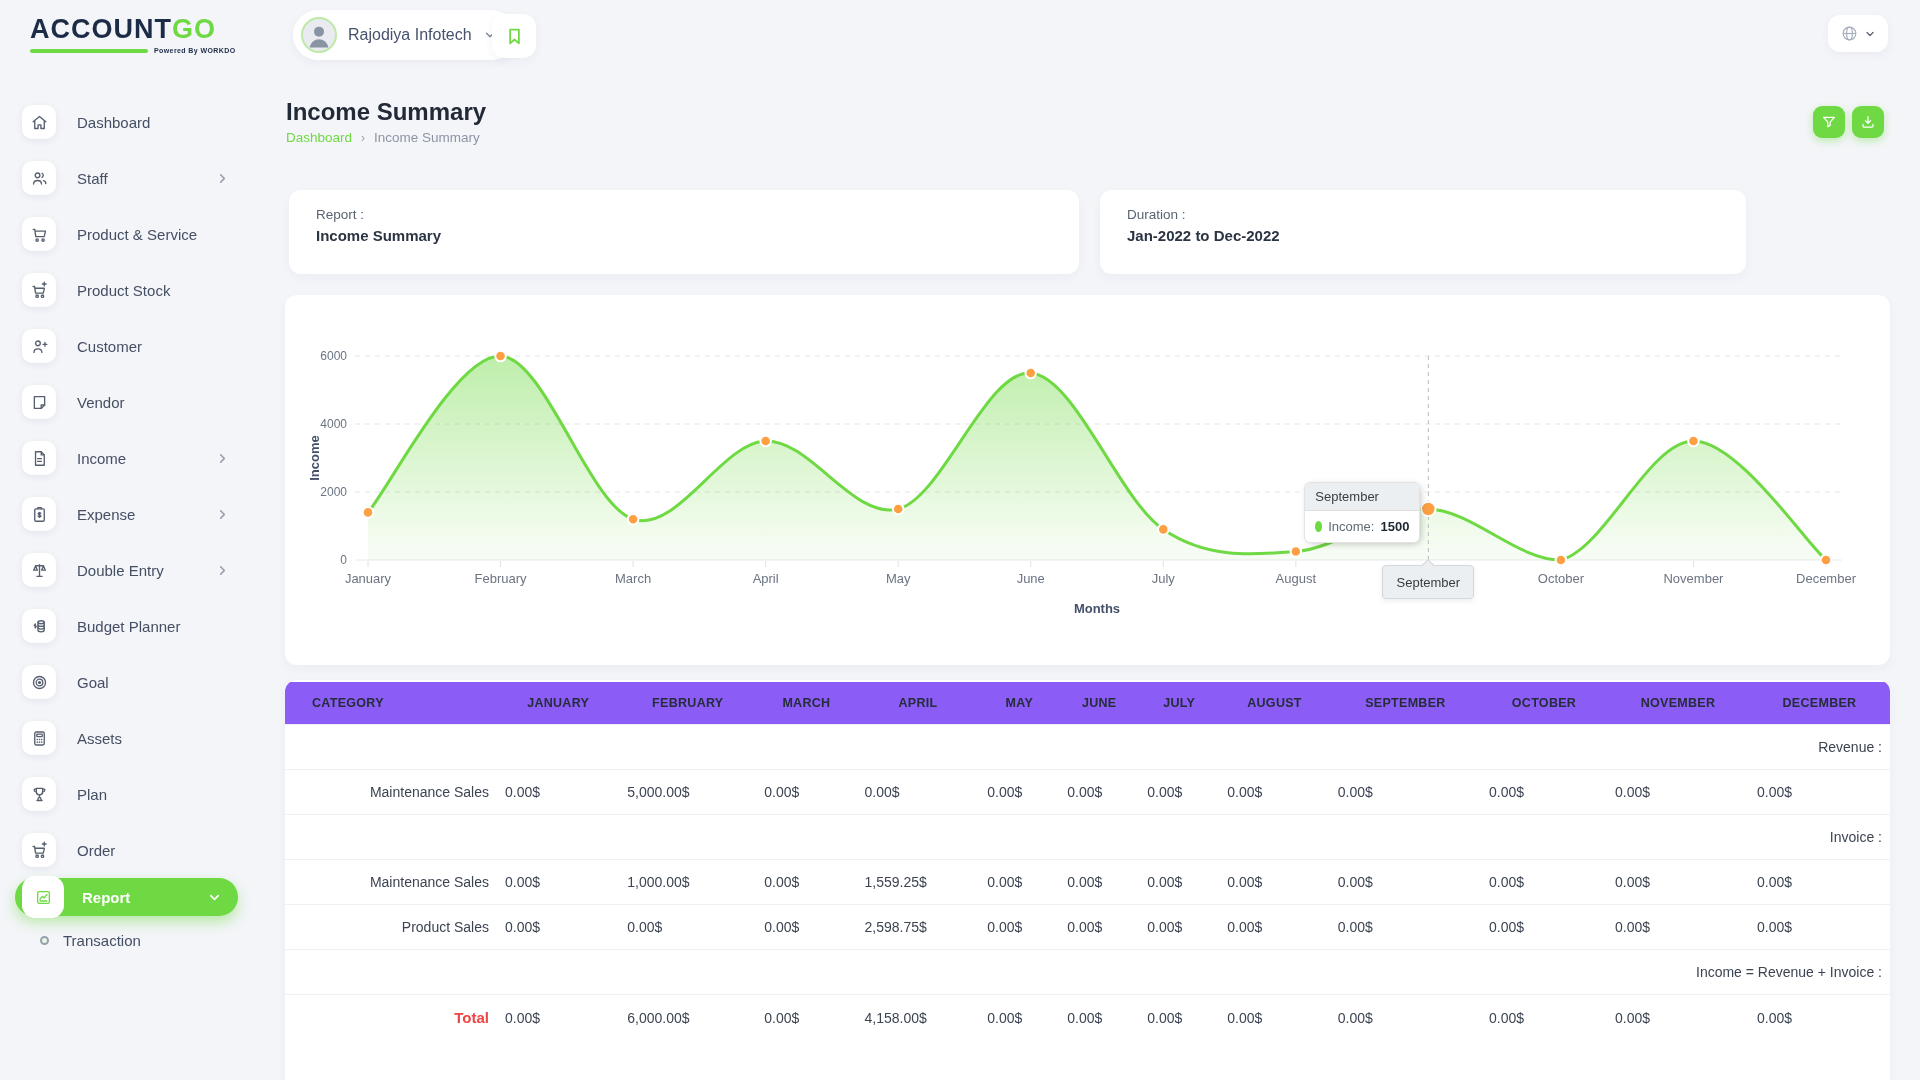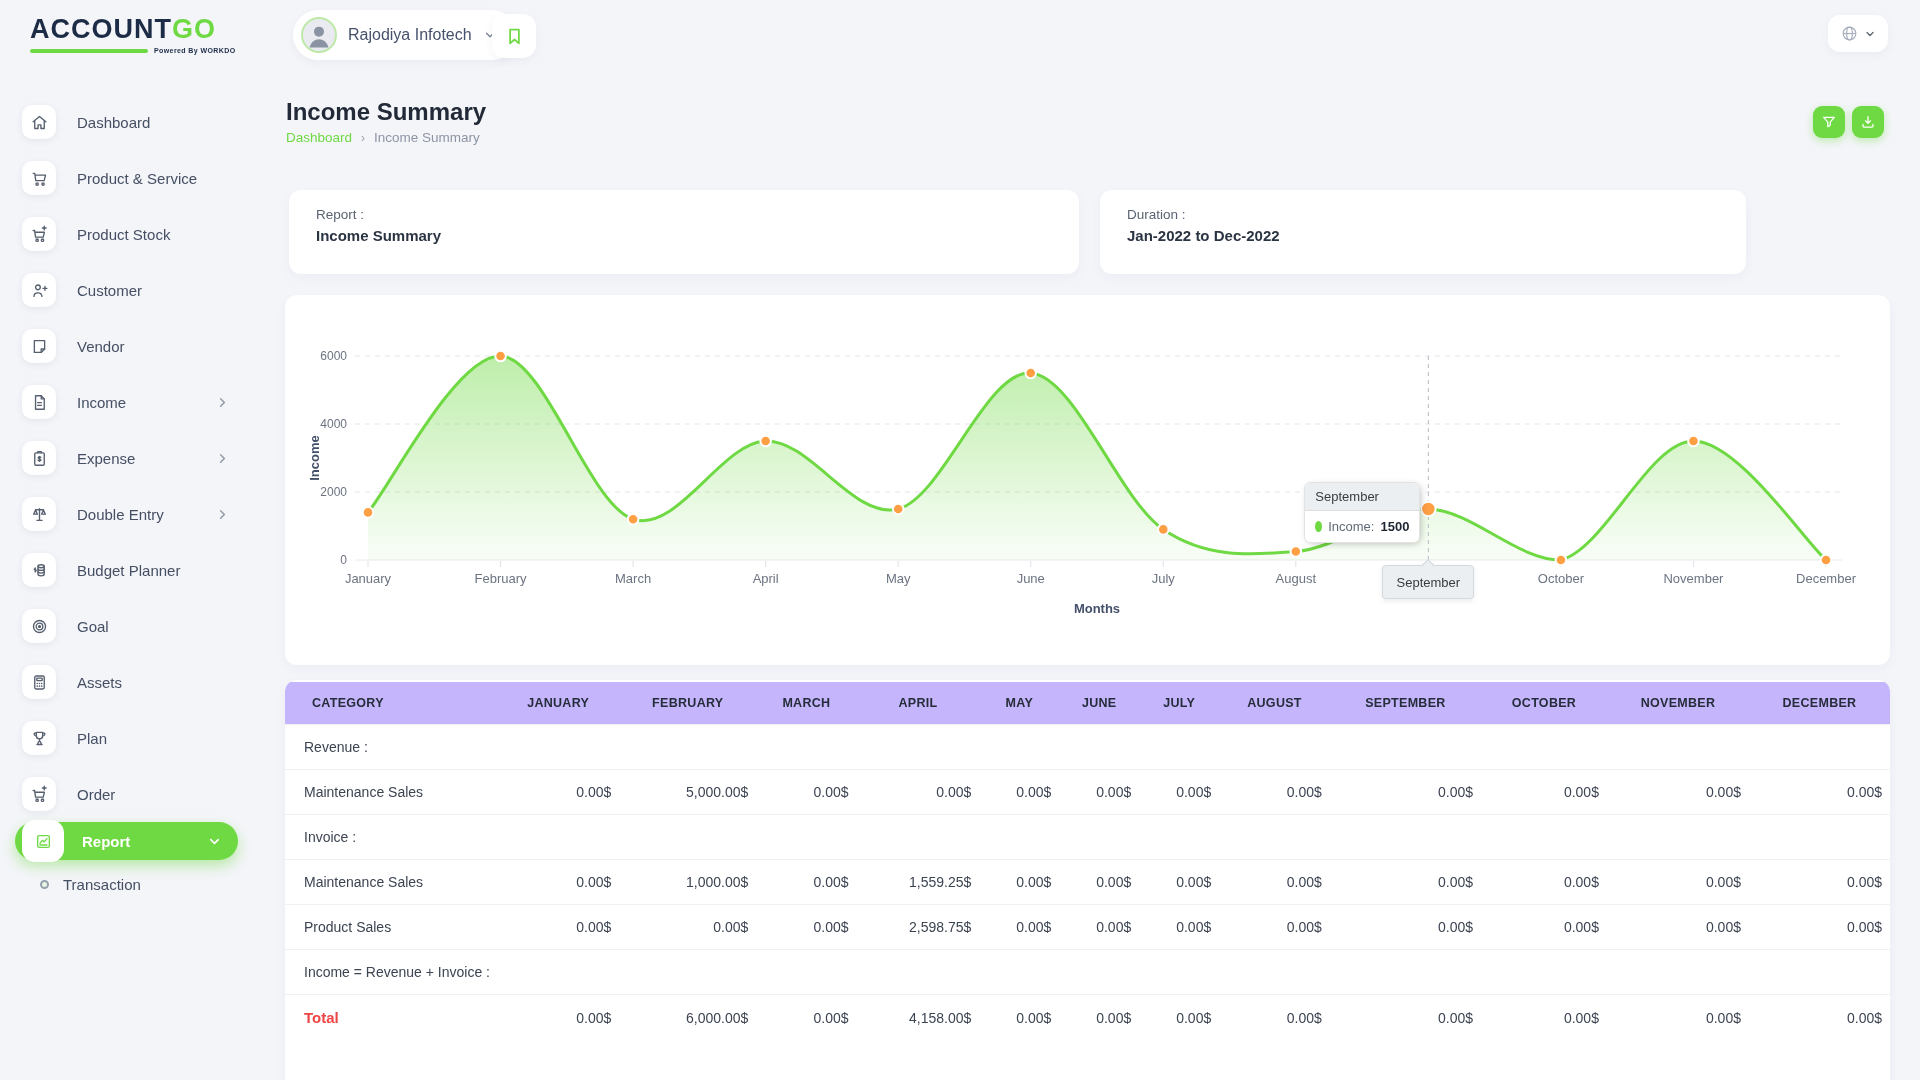--- a/index.html
+++ b/index.html
@@ -77,25 +77,25 @@
   .tt-val { font-weight:bold; color:#1f2733; }
   .xaxis-box { position:absolute; background:#eceff1; border:1px solid #d4d9de; border-radius:4px;
     width:92px; height:34px; display:flex; align-items:center; justify-content:center;
     font-size:13px; color:#373d3f; box-shadow:0 2px 5px rgba(0,0,0,.08); z-index:2; }
   .xaxis-notch { position:absolute; top:-5.5px; left:50%; width:10px; height:10px; background:#eceff1;
     border-left:1px solid #d4d9de; border-top:1px solid #d4d9de; transform:translateX(-50%) rotate(45deg); }
 
   .table-card { position:absolute; top:680px; left:0; width:1605px; height:420px; background:#fff;
     border-radius:12px; box-shadow:0 4px 12px rgba(30,50,90,.04); overflow:hidden; padding-top:2px; }
   table { width:100%; border-collapse:collapse; }
-  thead th { background:#c4b5fd; font-size:12.5px; font-weight:bold; color:#252d3a; letter-spacing:.3px;
+  thead th { background:#8b5cf6; font-size:12.5px; font-weight:bold; color:#252d3a; letter-spacing:.3px;
     padding:14px 8px; text-align:center; white-space:nowrap; }
   thead th:first-child { text-align:left; padding-left:27px; width:212px; }
-  tbody td { font-size:14px; color:#3c4452; padding:14px 8px; text-align:right; border-top:1px solid #eef0f4; }
-  tbody td:first-child { text-align:left; padding-left:19px; }
+  tbody td { font-size:14px; color:#3c4452; padding:14px 8px; text-align:left; border-top:1px solid #eef0f4; }
+  tbody td:first-child { text-align:right; padding-left:19px; }
   td.section { text-align:left; padding-left:27px; }
   td.total-label { font-weight:bold; font-size:15px; color:#ef4444; }
 </style>
 </head>
 <body>
 
 <div class="logo">
   <div class="logo-line1">
     <span class="logo-dark">ACCOUNT</span><span class="logo-green">GO</span>
   </div>
@@ -137,20 +137,36 @@
 
 <nav class="sidebar" id="sidebar">
     <div class="side-item">
       <span class="icon-box">
         <svg width="19" height="19" viewBox="0 0 24 24" fill="none" stroke="currentColor" stroke-width="1.7" stroke-linecap="round" stroke-linejoin="round">
           <path d="M4 11 12 4.4 20 11"></path>
           <path d="M6 10.3V19.6h4.2v-4.6h3.6v4.6H18V10.3"></path>
         </svg>
       </span>
       <span class="side-label">Dashboard</span>
+    </div>
+    <div class="side-item">
+      <span class="icon-box">
+        <svg width="19" height="19" viewBox="0 0 24 24" fill="none" stroke="currentColor" stroke-width="1.7" stroke-linecap="round" stroke-linejoin="round">
+          <circle cx="9.5" cy="8" r="3"></circle>
+          <path d="M4.5 19c0-2.8 2.2-4.5 5-4.5s5 1.7 5 4.5"></path>
+          <path d="M15.2 5.4a3 3 0 010 5.2"></path>
+          <path d="M17 14.7c1.8.5 3 1.9 3 3.8"></path>
+        </svg>
+      </span>
+      <span class="side-label">Staff</span>
+      <span class="side-chevron">
+        <svg width="15" height="15" viewBox="0 0 24 24" fill="none" stroke="currentColor" stroke-width="2.2" stroke-linecap="round" stroke-linejoin="round">
+          <path d="M9 6l6 6-6 6"></path>
+        </svg>
+      </span>
     </div>
     <div class="side-item">
       <span class="icon-box">
         <svg width="19" height="19" viewBox="0 0 24 24" fill="none" stroke="currentColor" stroke-width="1.7" stroke-linecap="round" stroke-linejoin="round">
           <circle cx="9" cy="19" r="1.5"></circle>
           <circle cx="16.5" cy="19" r="1.5"></circle>
           <path d="M4 5.5h2l1.3 9.2h10.6l1.7-7H7"></path>
         </svg>
       </span>
       <span class="side-label">Product &amp; Service</span>

